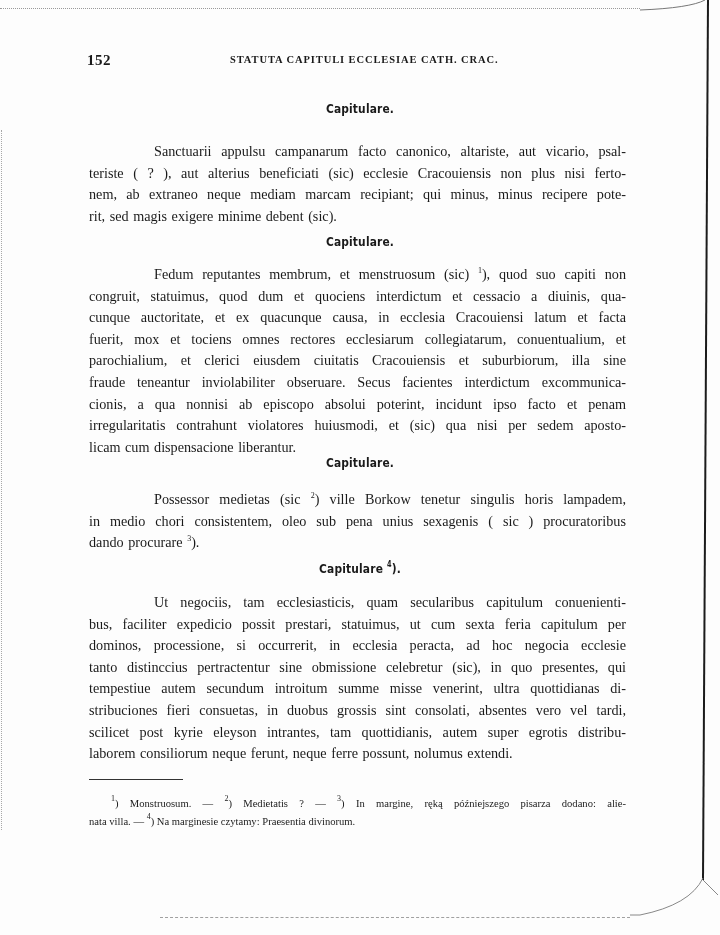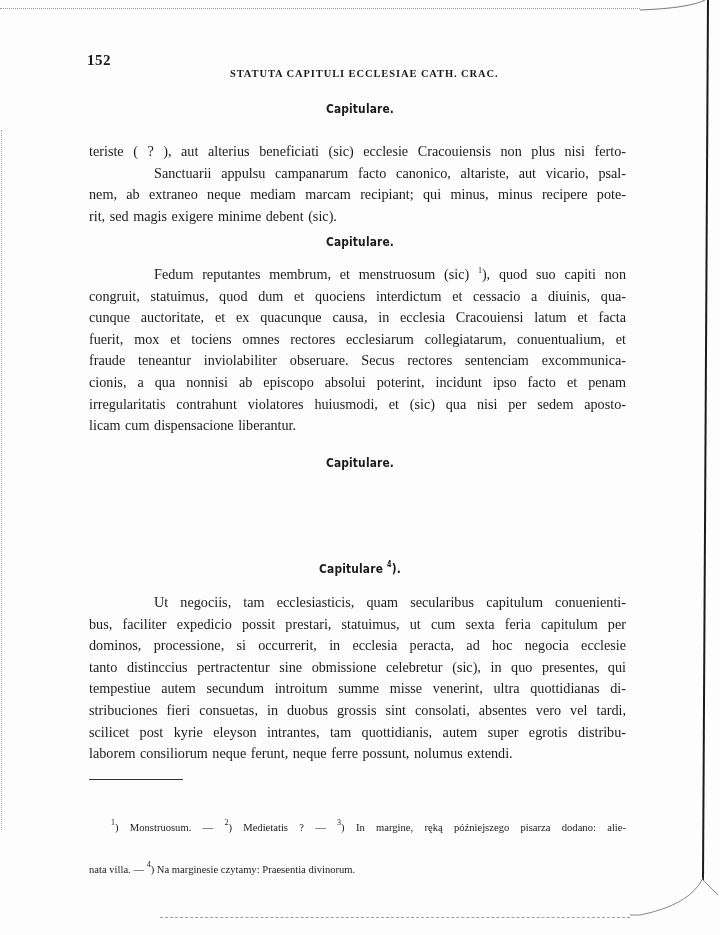--- a/index.html
+++ b/index.html
@@ -47,21 +47,21 @@
     }
     .page-number {
       position: absolute;
       left: 0; top: 0;
       font-weight: bold;
       font-size: 15px;
       letter-spacing: 0.5px;
     }
     .running-title {
       position: absolute;
-      left: 143px; top: 16px;
+      left: 143px; top: 2px;
       font-size: 10.5px;
       font-weight: bold;
       letter-spacing: 0.9px;
       font-family: "Liberation Serif", "DejaVu Serif", serif;
     }
 
     .section-heading {
       position: absolute;
       left: 0; width: 720px;
       text-align: center;
@@ -109,21 +109,20 @@
       left: 89px; top: 795px;
       width: 537px;
       font-size: 10.6px;
       line-height: 18px;
     }
     .footnotes .line {
       display: block;
       text-align: justify;
       text-align-last: justify;
       white-space: nowrap;
-      margin-top: 24px;
     }
     .footnotes .line.indent { padding-left: 22px; }
     .footnotes .line.last { text-align-last: left; }
   </style>
 </head>
 <body>
 
 <div class="page">
 
   <div class="scan-edge-top"></div>
@@ -136,39 +135,45 @@
     <path d="M 703 880 L 718 895" stroke="#888" stroke-width="1" fill="none"></path>
   </svg>
 
   <div class="running-head">
     <span class="page-number">152</span>
     <span class="running-title">STATUTA CAPITULI ECCLESIAE CATH. CRAC.</span>
   </div>
 
   <div class="section-heading" style="top:101px;">Capitulare.</div>
   <div class="body-text" style="top:141px;">
+      <span class="line indent">Sanctuarii appulsu campanarum facto canonico, altariste, aut vicario, psal-</span>
       <span class="line">teriste ( ? ), aut alterius beneficiati (sic) ecclesie Cracouiensis non plus nisi ferto-</span>
-      <span class="line indent">Sanctuarii appulsu campanarum facto canonico, altariste, aut vicario, psal-</span>
       <span class="line">nem, ab extraneo neque mediam marcam recipiant; qui minus, minus recipere pote-</span>
       <span class="line last">rit, sed magis exigere minime debent (sic).</span>
     </div>
 
   <div class="section-heading" style="top:234px;">Capitulare.</div>
   <div class="body-text" style="top:264px;">
       <span class="line indent">Fedum reputantes membrum, et menstruosum (sic) <sup>1</sup>), quod suo capiti non</span>
       <span class="line">congruit, statuimus, quod dum et quociens interdictum et cessacio a diuinis, qua-</span>
       <span class="line">cunque auctoritate, et ex quacunque causa, in ecclesia Cracouiensi latum et facta</span>
       <span class="line">fuerit, mox et tociens omnes rectores ecclesiarum collegiatarum, conuentualium, et</span>
-      <span class="line">fraude teneantur inviolabiliter obseruare. Secus rectores sentenciam excommunica-</span>
+      <span class="line">parochialium, et clerici eiusdem ciuitatis Cracouiensis et suburbiorum, illa sine</span>
+      <span class="line">fraude teneantur inviolabiliter obseruare. Secus facientes interdictum excommunica-</span>
       <span class="line">cionis, a qua nonnisi ab episcopo absolui poterint, incidunt ipso facto et penam</span>
       <span class="line">irregularitatis contrahunt violatores huiusmodi, et (sic) qua nisi per sedem aposto-</span>
       <span class="line last">licam cum dispensacione liberantur.</span>
     </div>
 
   <div class="section-heading" style="top:455px;">Capitulare.</div>
+  <div class="body-text" style="top:489px;">
+      <span class="line indent">Possessor medietas (sic <sup>2</sup>) ville Borkow tenetur singulis horis lampadem,</span>
+      <span class="line">in medio chori consistentem, oleo sub pena unius sexagenis ( sic ) procuratoribus</span>
+      <span class="line last">dando procurare <sup>3</sup>).</span>
+    </div>
 
   <div class="section-heading" style="top:561px;">Capitulare <sup>4</sup>).</div>
   <div class="body-text" style="top:592px;">
       <span class="line indent">Ut negociis, tam ecclesiasticis, quam secularibus capitulum conuenienti-</span>
       <span class="line">bus, faciliter expedicio possit prestari, statuimus, ut cum sexta feria capitulum per</span>
       <span class="line">dominos, processione, si occurrerit, in ecclesia peracta, ad hoc negocia ecclesie</span>
       <span class="line">tanto distinccius pertractentur sine obmissione celebretur (sic), in quo presentes, qui</span>
       <span class="line">tempestiue autem secundum introitum summe misse venerint, ultra quottidianas di-</span>
       <span class="line">stribuciones fieri consuetas, in duobus grossis sint consolati, absentes vero vel tardi,</span>
       <span class="line">scilicet post kyrie eleyson intrantes, tam quottidianis, autem super egrotis distribu-</span>

